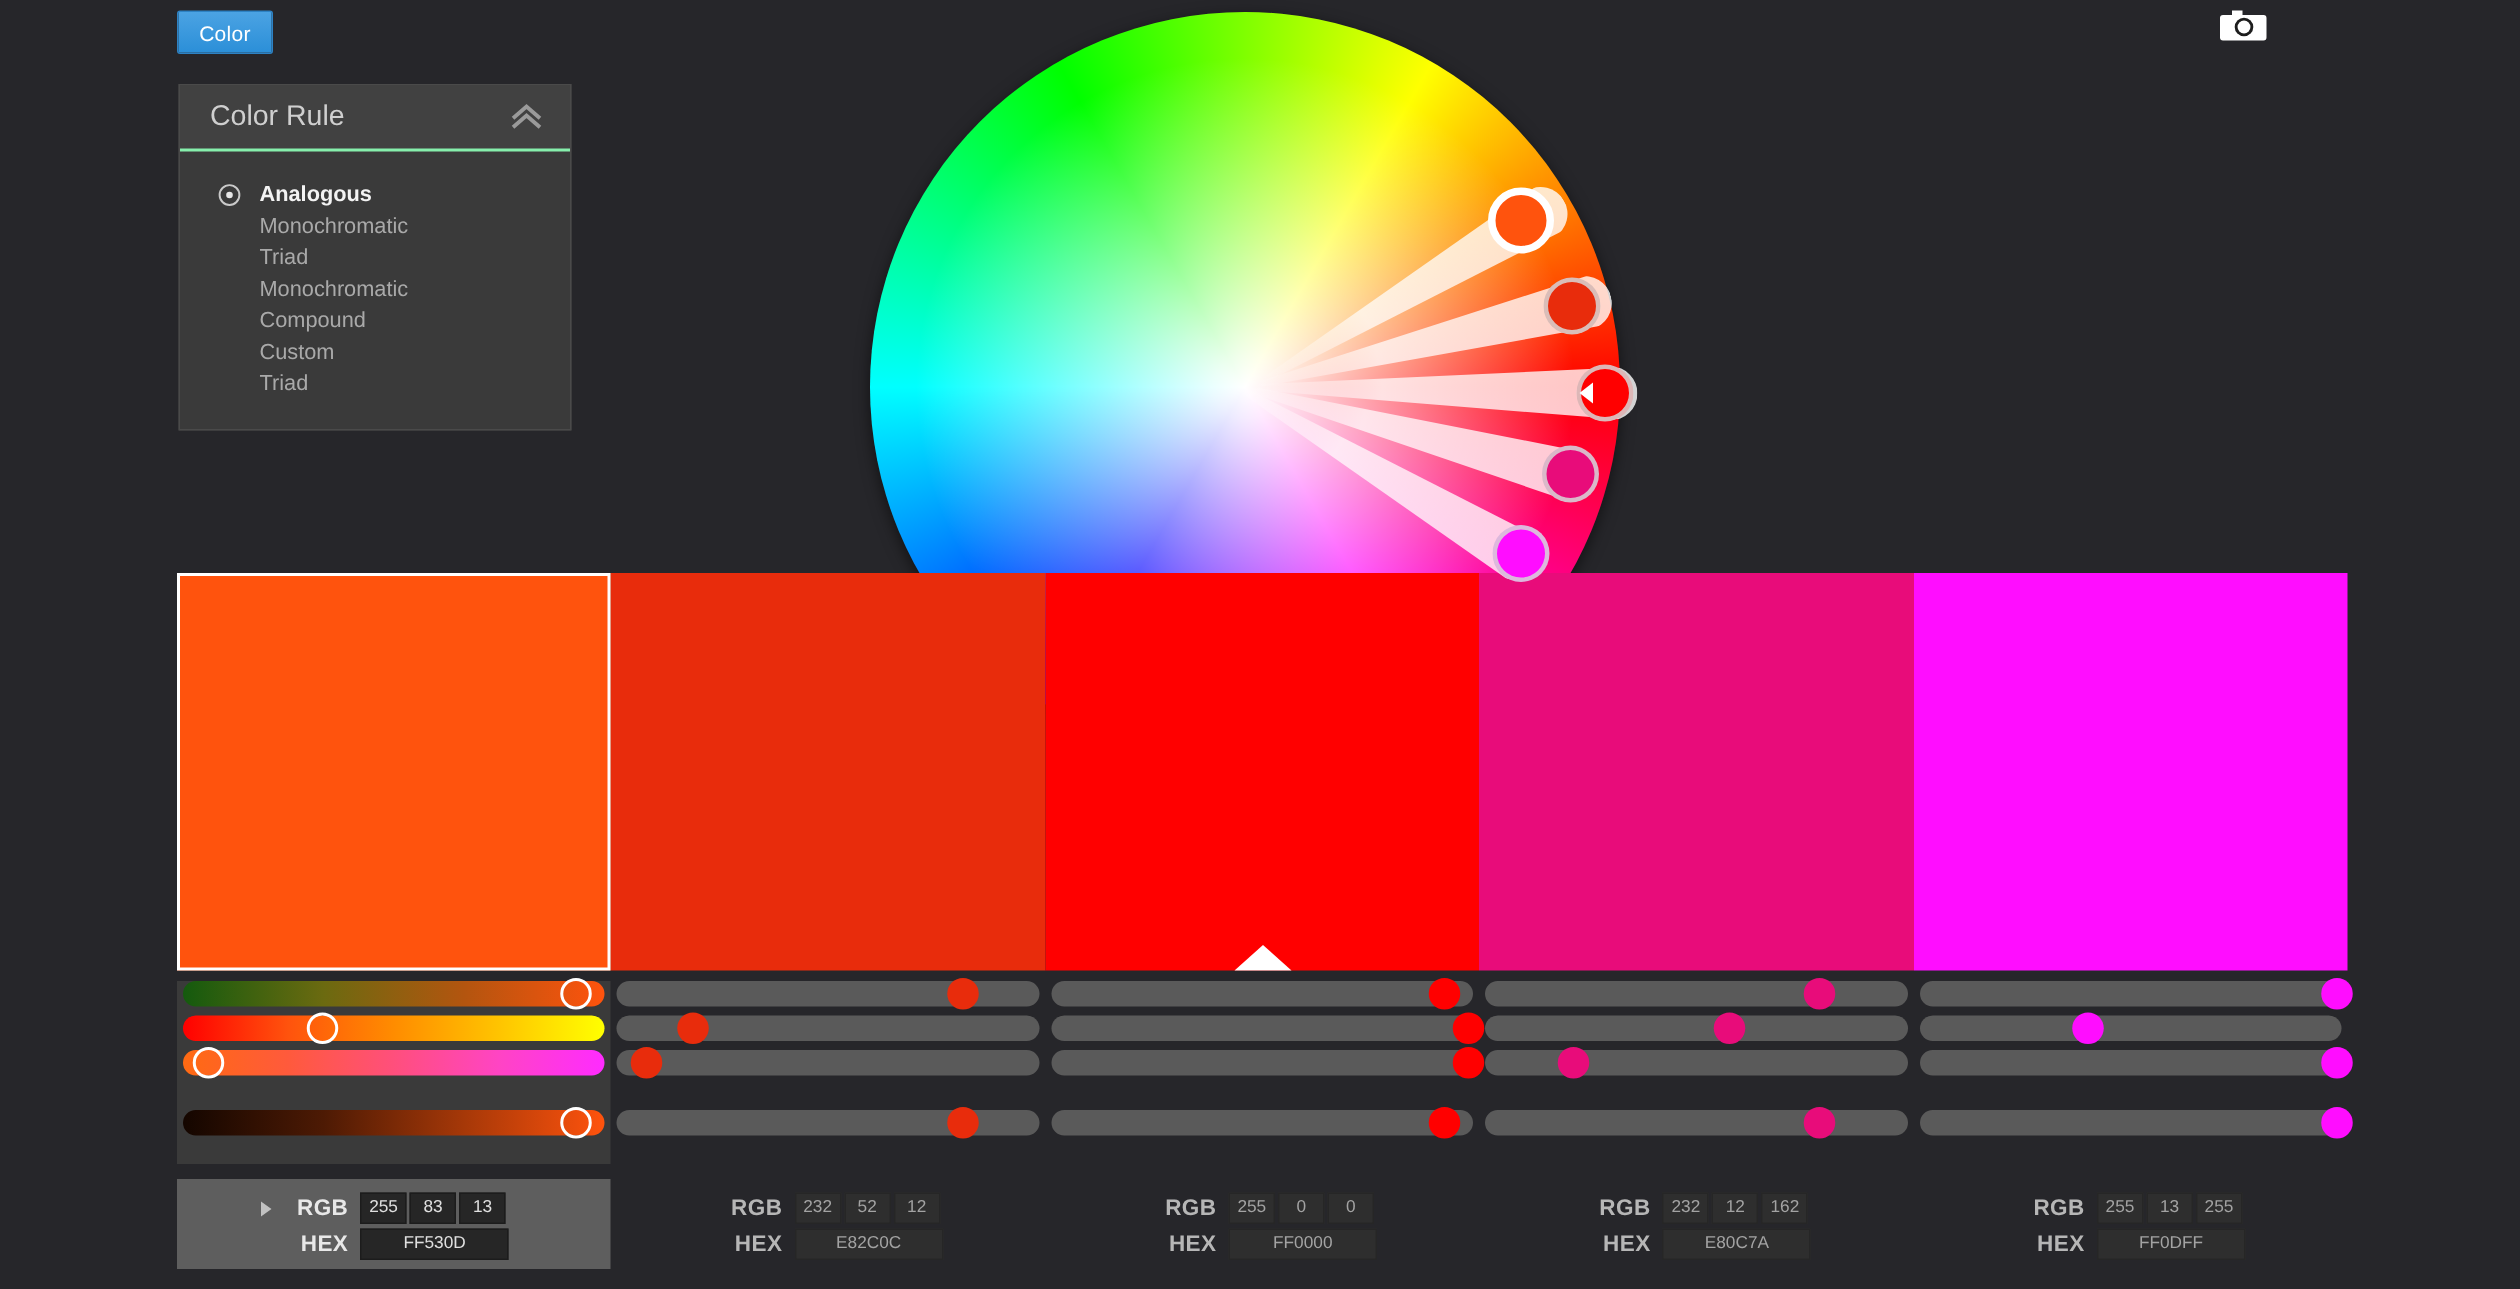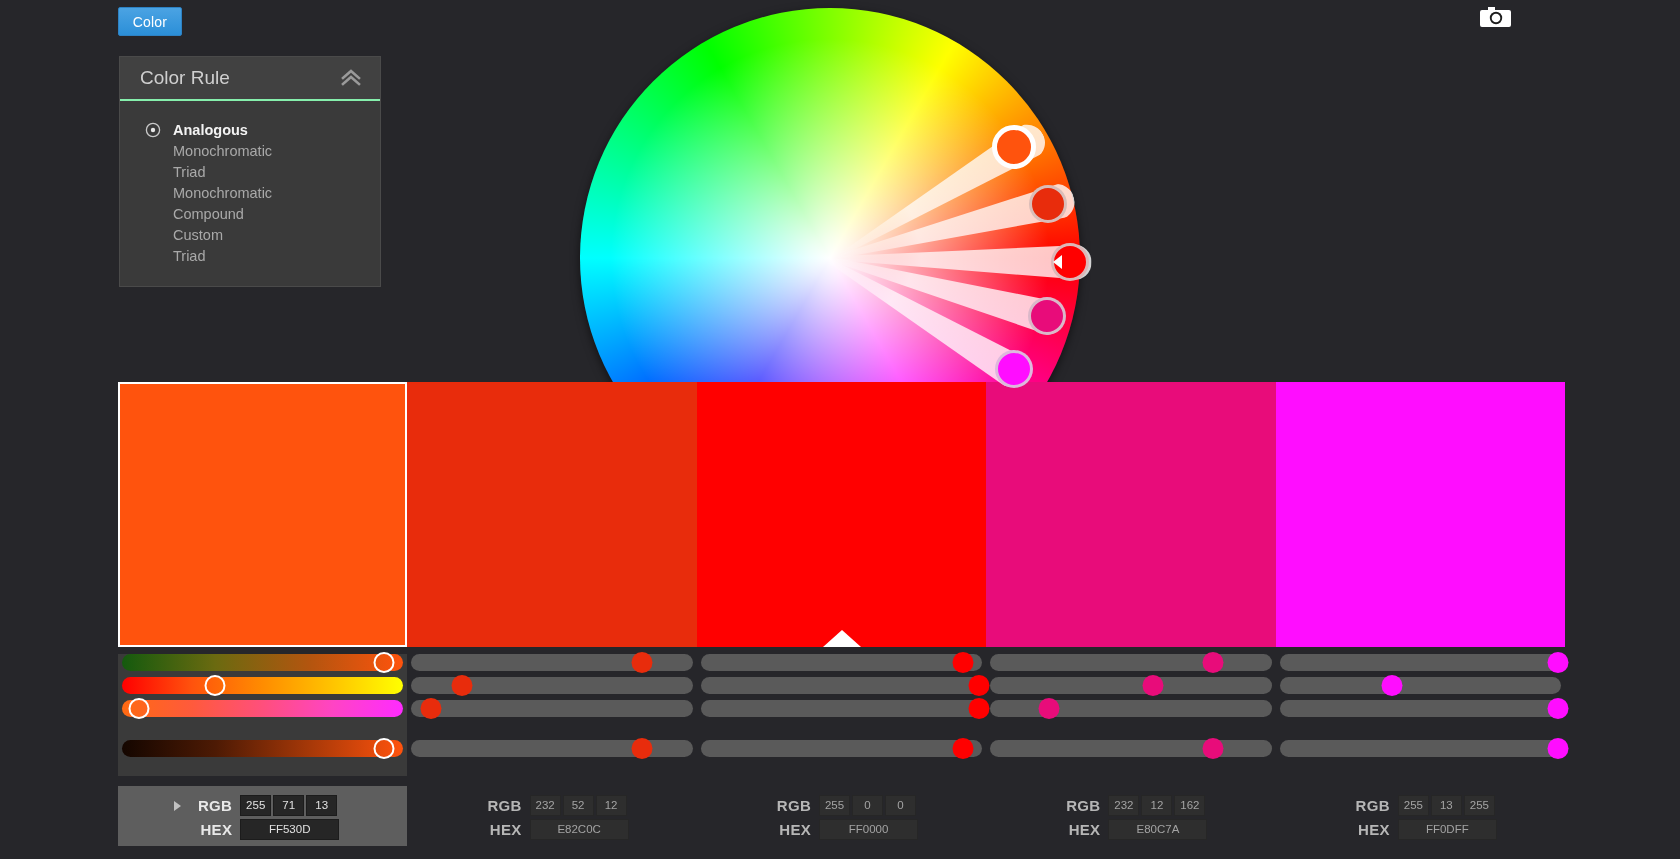--- a/index.html
+++ b/index.html
@@ -381,21 +381,21 @@
       </div>
     </div>
 
   <div class="values" id="values-area">
       <div class="val-col active">
         <div class="val-inner">
           <div class="val-line" style="position: relative;">
             <div class="caret"></div>
             <span class="val-label">RGB</span>
             <span class="rgb-box">255</span>
-            <span class="rgb-box">71</span>
+            <span class="rgb-box">83</span>
             <span class="rgb-box">13</span>
           </div>
           <div class="val-line">
             <span class="val-label">HEX</span>
             <span class="hex-box">FF530D</span>
           </div>
         </div>
       </div>
       <div class="val-col">
         <div class="val-inner">

